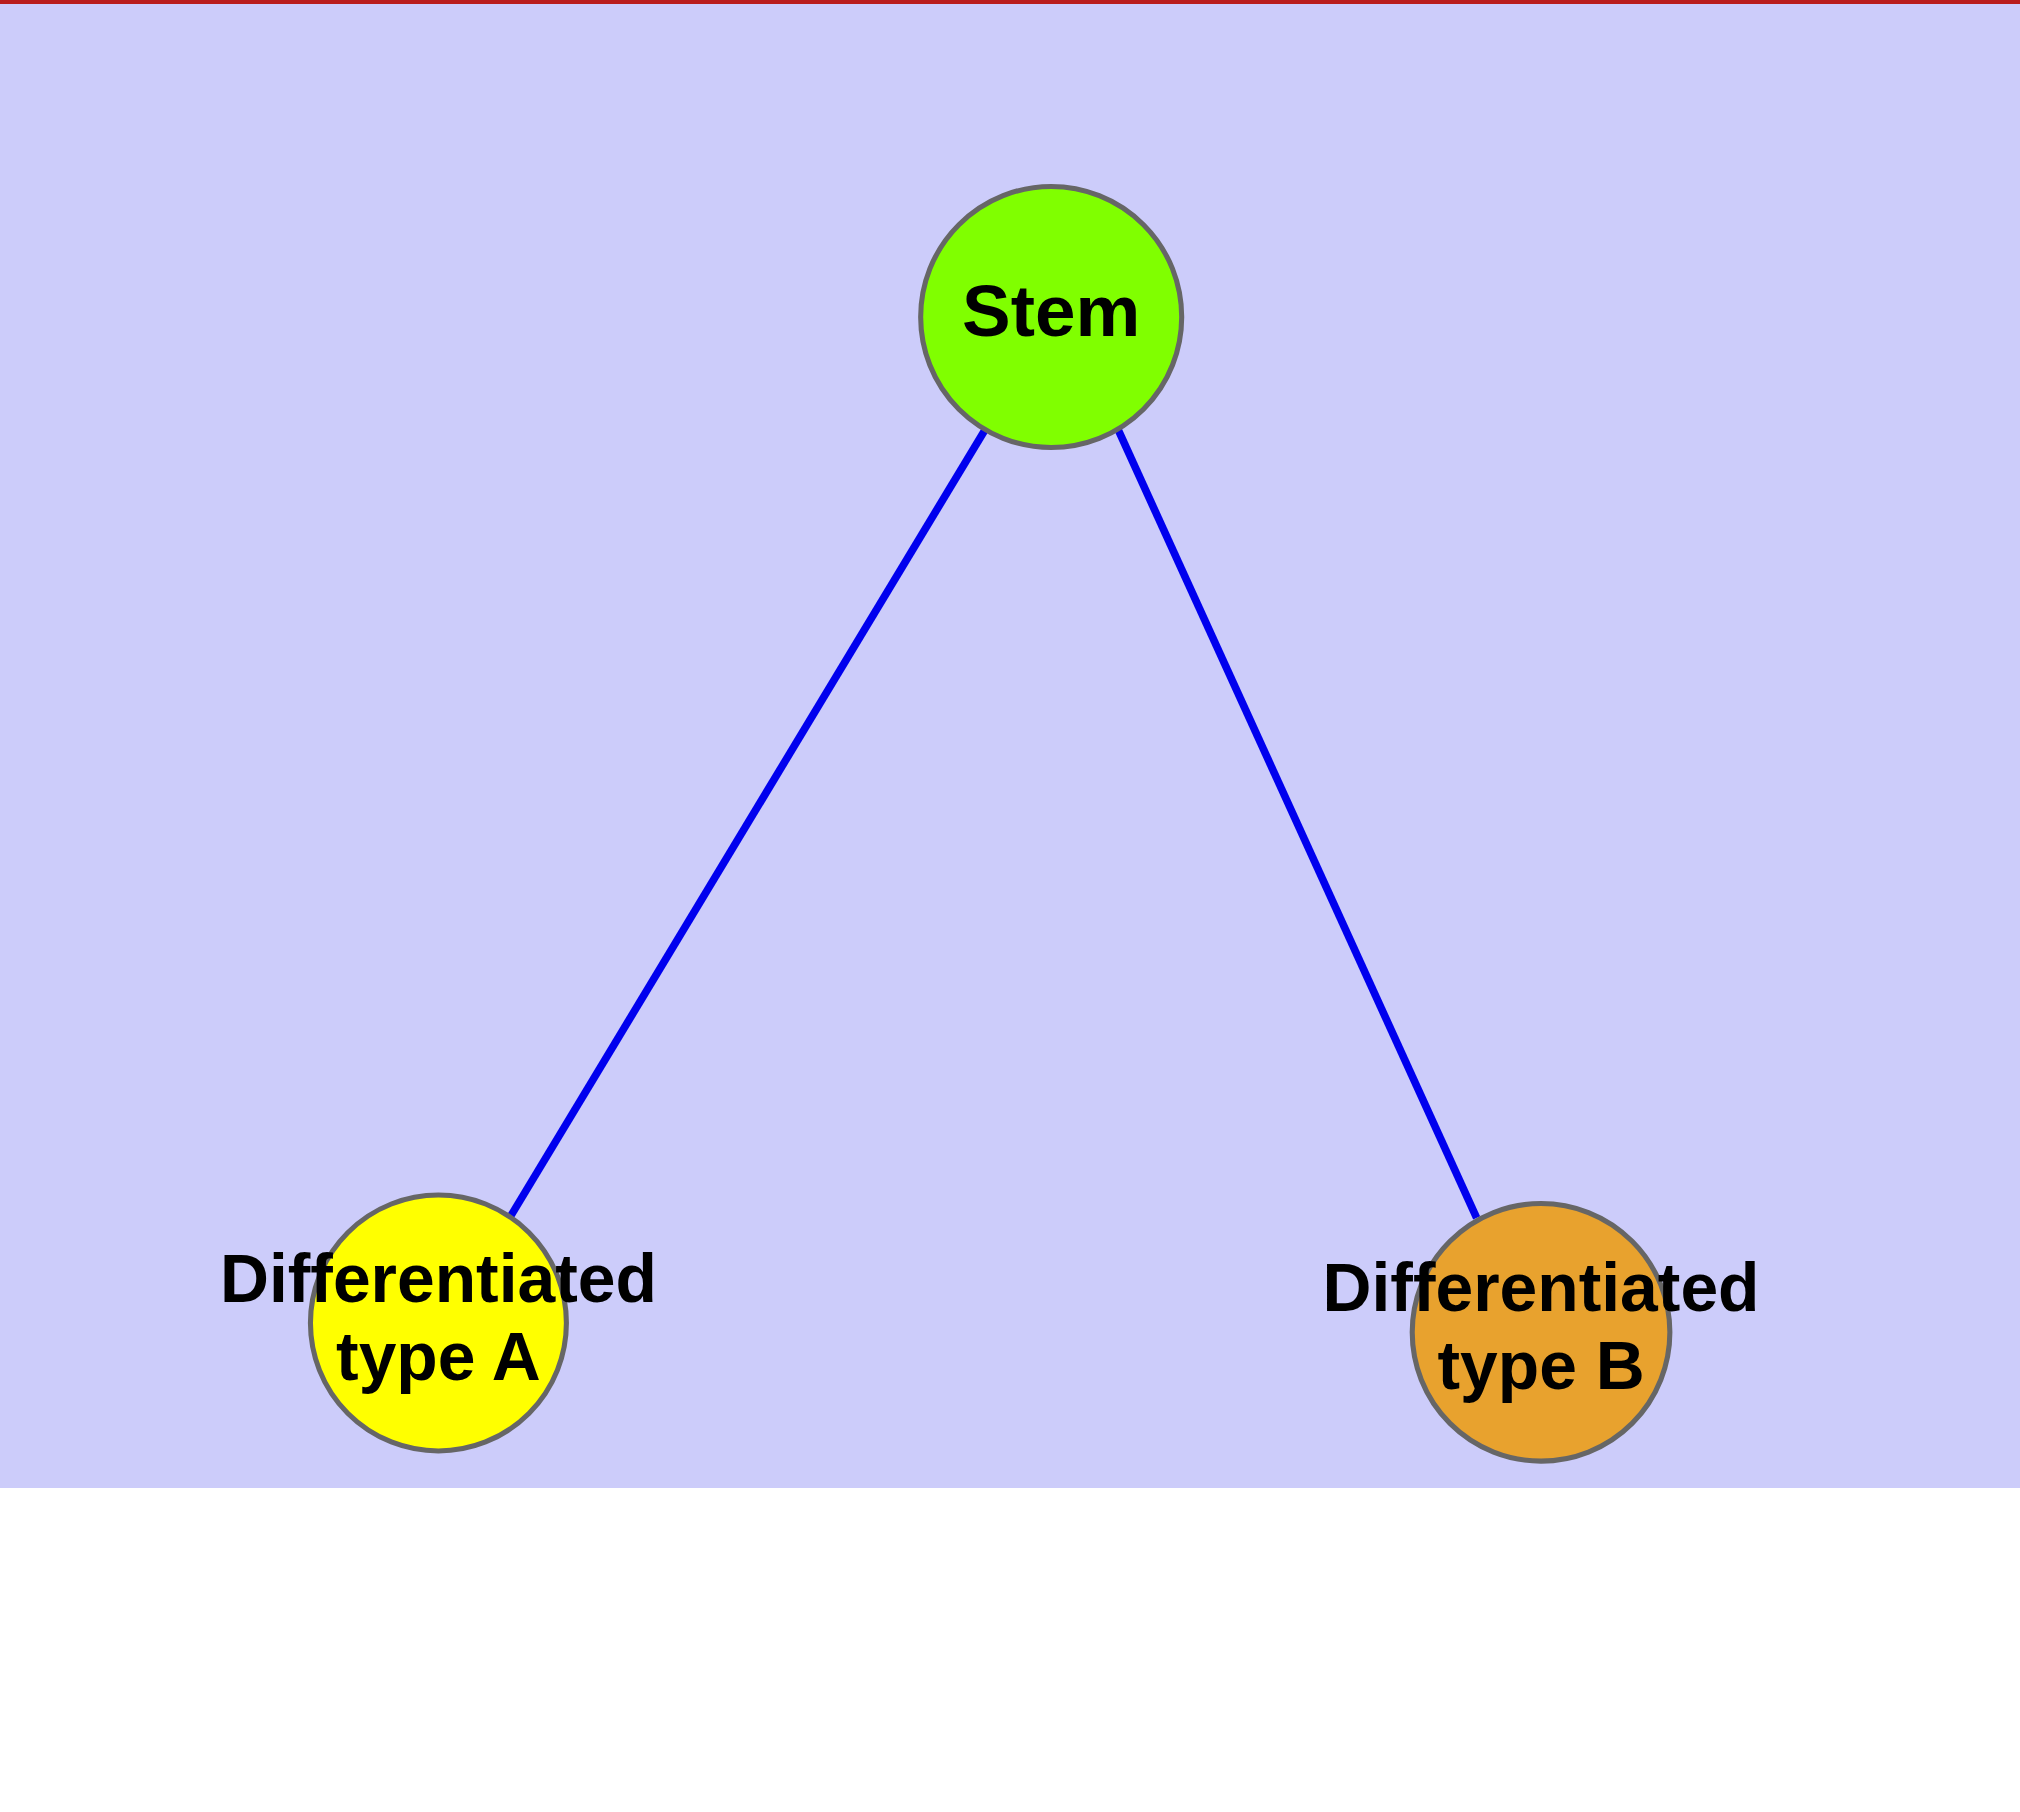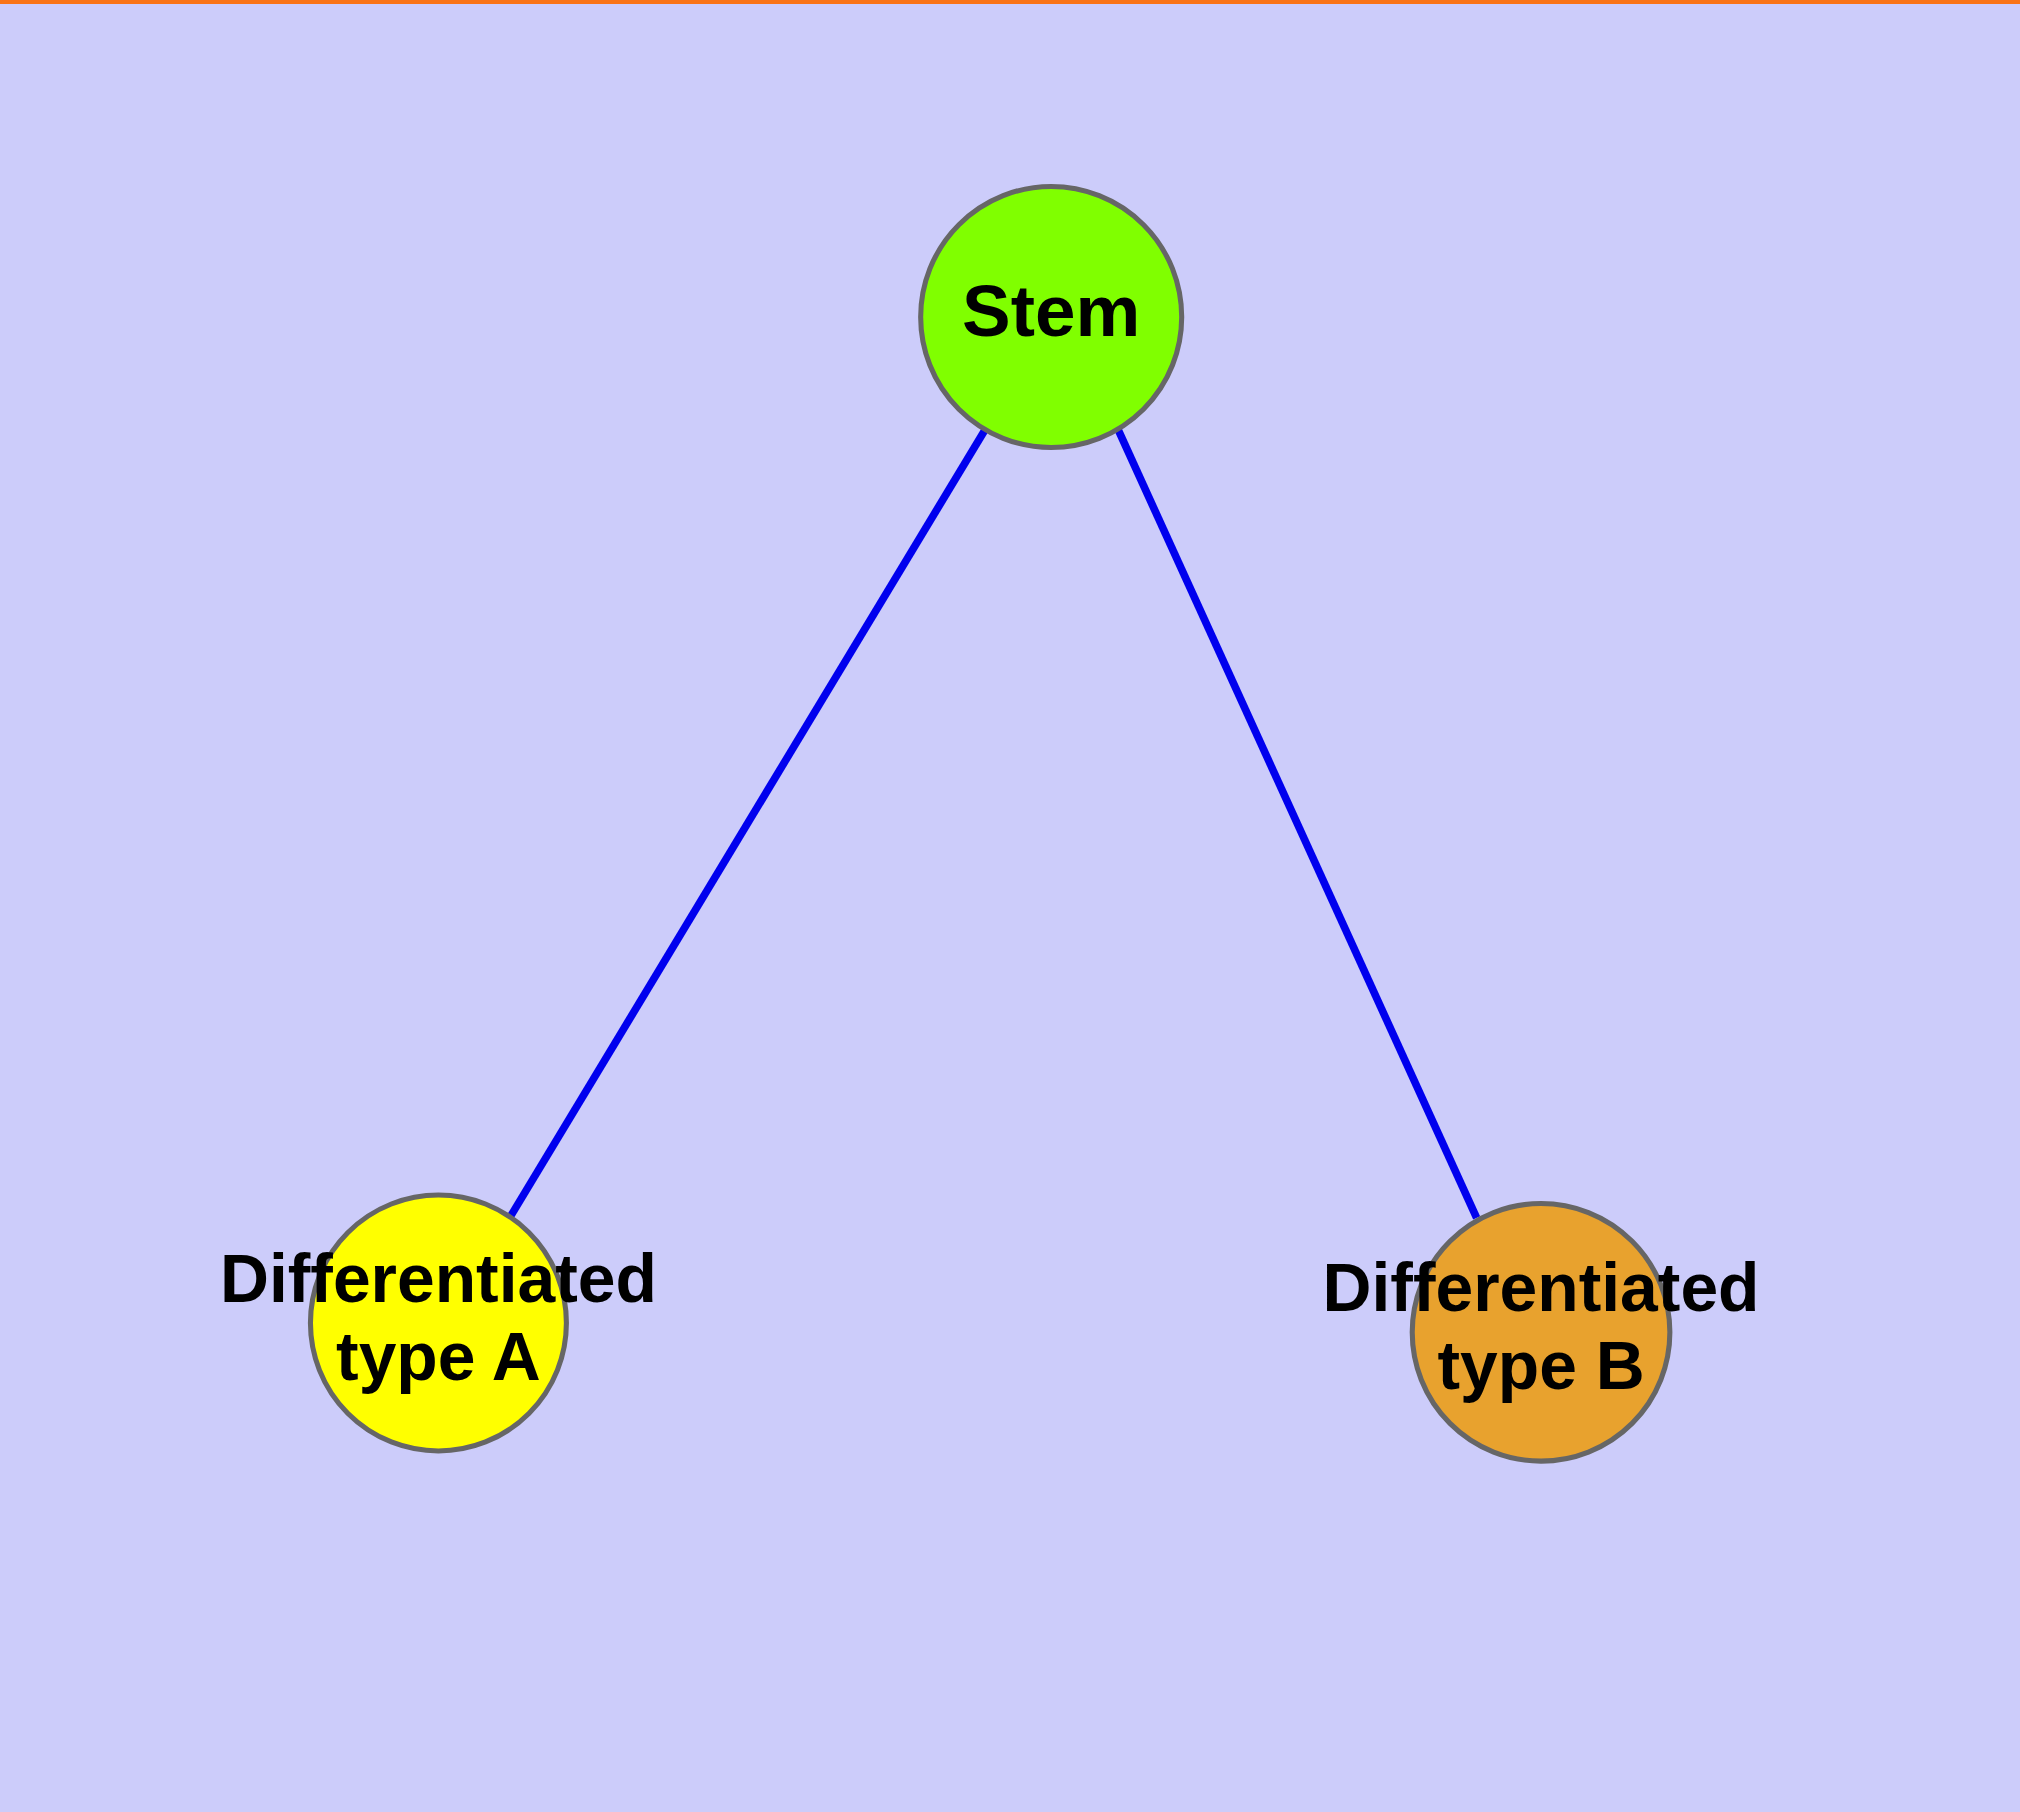--- a/index.html
+++ b/index.html
@@ -41,21 +41,21 @@
     fill: #000000;
     text-anchor: middle;
     dominant-baseline: middle;
     pointer-events: none;
     white-space: pre;
   }
 </style>
 </head>
 <body>
 
-<div id="canvas-wrap" style="width: 2021px; height: 1812px; background: #f97316; text-align: center;">
+<div id="canvas-wrap" style="width: 2021px; height: 1488px; background: #b91c1c; text-align: center;">
   <div id="graph-canvas" style="background: rgb(204, 204, 250);"></div>
 
   <svg id="graph-svg" viewBox="0 0 2384 2138" xmlns="http://www.w3.org/2000/svg">
 
     <g>
       <line class="edge-line" x1="1162" y1="507" x2="601" y2="1437" stroke="#0000ee" stroke-width="9"></line>
       <line class="edge-line" x1="1319" y1="507" x2="1742" y2="1437" stroke="#0000ee" stroke-width="9"></line>
     </g>
 
     <g>

